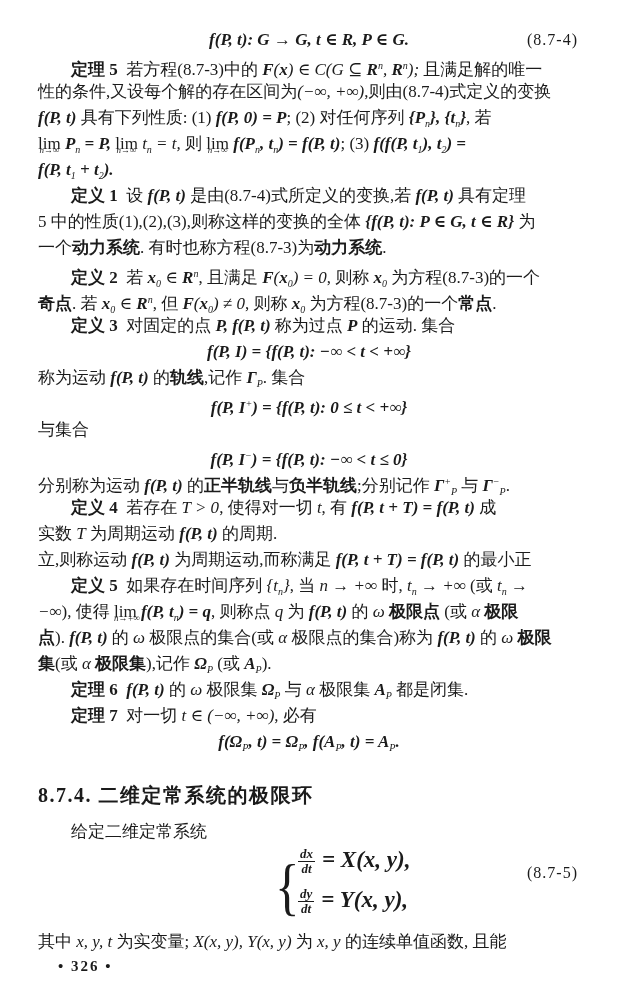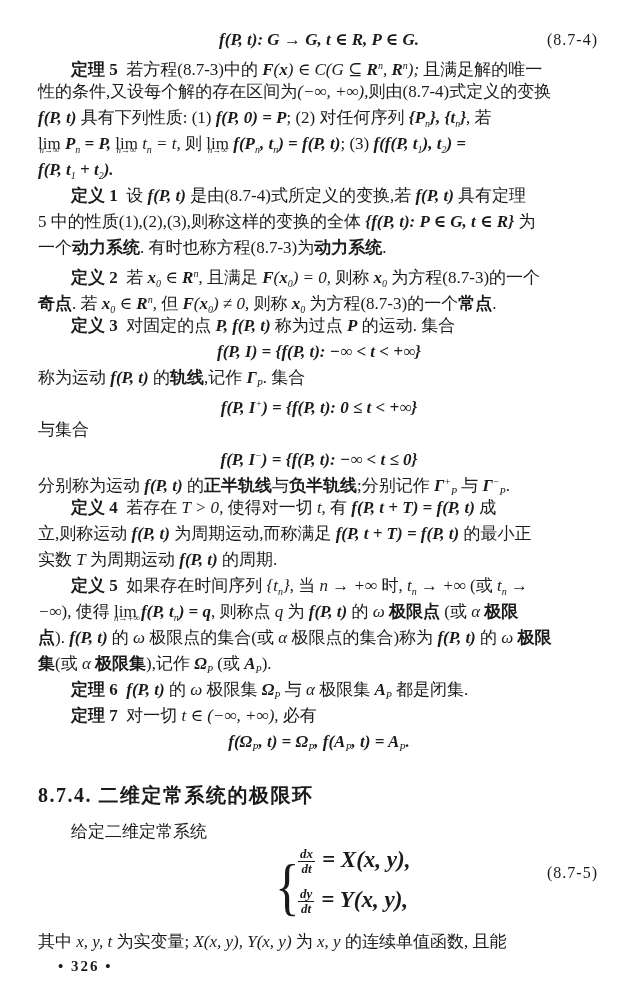--- a/index.html
+++ b/index.html
@@ -1,17 +1,17 @@
 <!DOCTYPE html>
 <html><head>
 <meta charset="utf-8">
 <style>
   html,body{margin:0;padding:0;width:640px;height:988px;background:#ffffff;overflow:hidden;}
   body{font-family:"Liberation Serif","DejaVu Serif",serif;color:#1b1b1b;}
-  .page{position:relative;box-sizing:border-box;width:640px;height:988px;padding:27px 40px 0 38px;background:#ffffff;}
+  .page{position:relative;box-sizing:border-box;width:640px;height:988px;padding:27px 60px 0 38px;background:#ffffff;}
   .content{position:relative;}
   .ln{position:relative;height:26px;line-height:26px;font-size:17px;white-space:nowrap;}
   .ln.p{text-indent:33px;}
   .ln.eq,.ln.eqr{text-align:center;}
   .ln.h{height:32px;line-height:32px;font-size:20px;font-weight:bold;letter-spacing:1.5px;margin-top:24px;margin-bottom:8px;}
   .eqno{position:absolute;right:2px;top:0;font-size:16px;letter-spacing:1px;}
   .s-b{font-weight:bold;}
   .s-m{font-style:italic;font-family:"Liberation Serif","DejaVu Serif",serif;}
   .s-bm{font-style:italic;font-weight:bold;font-family:"Liberation Serif","DejaVu Serif",serif;}
   .p-sub{font-size:10px;vertical-align:-4px;font-weight:normal;}
@@ -47,22 +47,22 @@
       <div class="ln p"><span class="s-b">定义 2</span><span> 若 </span><span class="s-bm">x</span><span class="s-m p-sub">0</span><span class="s-m"> ∈ </span><span class="s-bm">R</span><span class="s-m p-sup">n</span><span>, 且满足 </span><span class="s-bm">F</span><span class="s-m">(</span><span class="s-bm">x</span><span class="s-m p-sub">0</span><span class="s-m">) = 0</span><span>, 则称 </span><span class="s-bm">x</span><span class="s-m p-sub">0</span><span> 为方程(8.7-3)的一个</span></div>
       <div class="ln l"><span class="s-b">奇点</span><span>. 若 </span><span class="s-bm">x</span><span class="s-m p-sub">0</span><span class="s-m"> ∈ </span><span class="s-bm">R</span><span class="s-m p-sup">n</span><span>, 但 </span><span class="s-bm">F</span><span class="s-m">(</span><span class="s-bm">x</span><span class="s-m p-sub">0</span><span class="s-m">) ≠ 0</span><span>, 则称 </span><span class="s-bm">x</span><span class="s-m p-sub">0</span><span> 为方程(8.7-3)的一个</span><span class="s-b">常点</span><span>.</span></div>
       <div class="ln p"><span class="s-b">定义 3</span><span> 对固定的点 </span><span class="s-bm">P, f(P, t)</span><span> 称为过点 </span><span class="s-bm">P</span><span> 的运动. 集合</span></div>
       <div class="ln eq"><span class="s-bm">f(P, I) = {f(P, t): −∞ &lt; t &lt; +∞}</span></div>
       <div class="ln l"><span>称为运动 </span><span class="s-bm">f(P, t)</span><span> 的</span><span class="s-b">轨线</span><span>,记作 </span><span class="s-bm">Γ</span><span class="s-m p-sub">P</span><span>. 集合</span></div>
       <div class="ln eq"><span class="s-bm">f(P, I</span><span class="s-m p-sup">+</span><span class="s-bm">) = {f(P, t): 0 ≤ t &lt; +∞}</span></div>
       <div class="ln l"><span>与集合</span></div>
       <div class="ln eq"><span class="s-bm">f(P, I</span><span class="s-m p-sup">−</span><span class="s-bm">) = {f(P, t): −∞ &lt; t ≤ 0}</span></div>
       <div class="ln l"><span>分别称为运动 </span><span class="s-bm">f(P, t)</span><span> 的</span><span class="s-b">正半轨线</span><span>与</span><span class="s-b">负半轨线</span><span>;分别记作 </span><span class="s-bm">Γ</span><span class="s-m p-sup">+</span><span class="s-m p-sub">P</span><span> 与 </span><span class="s-bm">Γ</span><span class="s-m p-sup">−</span><span class="s-m p-sub">P</span><span>.</span></div>
       <div class="ln p"><span class="s-b">定义 4</span><span> 若存在 </span><span class="s-m">T &gt; 0</span><span>, 使得对一切 </span><span class="s-m">t</span><span>, 有 </span><span class="s-bm">f(P, t + T) = f(P, t)</span><span> 成</span></div>
+      <div class="ln l"><span>实数 </span><span class="s-m">T</span><span> 为周期运动 </span><span class="s-bm">f(P, t)</span><span> 的周期.</span></div>
       <div class="ln l"><span>立,则称运动 </span><span class="s-bm">f(P, t)</span><span> 为周期运动,而称满足 </span><span class="s-bm">f(P, t + T) = f(P, t)</span><span> 的最小正</span></div>
-      <div class="ln l"><span>实数 </span><span class="s-m">T</span><span> 为周期运动 </span><span class="s-bm">f(P, t)</span><span> 的周期.</span></div>
       <div class="ln p"><span class="s-b">定义 5</span><span> 如果存在时间序列 </span><span class="s-m">{t</span><span class="s-m p-sub">n</span><span class="s-m">}</span><span>, 当 </span><span class="s-m">n → +∞</span><span> 时, </span><span class="s-m">t</span><span class="s-m p-sub">n</span><span class="s-m"> → +∞</span><span> (或 </span><span class="s-m">t</span><span class="s-m p-sub">n</span><span class="s-m"> →</span></div>
       <div class="ln l"><span class="s-m">−∞</span><span>), 使得 </span><span class="s-m lim">lim<span class="under">n→+∞</span></span><span class="s-bm"> f(P, t</span><span class="s-m p-sub">n</span><span class="s-bm">) = q</span><span>, 则称点 </span><span class="s-m">q</span><span> 为 </span><span class="s-bm">f(P, t)</span><span> 的 </span><span class="s-m">ω</span><span> </span><span class="s-b">极限点</span><span> (或 </span><span class="s-m">α</span><span> </span><span class="s-b">极限</span></div>
       <div class="ln l"><span class="s-b">点</span><span>). </span><span class="s-bm">f(P, t)</span><span> 的 </span><span class="s-m">ω</span><span> 极限点的集合(或 </span><span class="s-m">α</span><span> 极限点的集合)称为 </span><span class="s-bm">f(P, t)</span><span> 的 </span><span class="s-m">ω</span><span> </span><span class="s-b">极限</span></div>
       <div class="ln l"><span class="s-b">集</span><span>(或 </span><span class="s-m">α</span><span> </span><span class="s-b">极限集</span><span>),记作 </span><span class="s-bm">Ω</span><span class="s-m p-sub">P</span><span> (或 </span><span class="s-bm">A</span><span class="s-m p-sub">P</span><span>).</span></div>
       <div class="ln p"><span class="s-b">定理 6</span><span> </span><span class="s-bm">f(P, t)</span><span> 的 </span><span class="s-m">ω</span><span> 极限集 </span><span class="s-bm">Ω</span><span class="s-m p-sub">P</span><span> 与 </span><span class="s-m">α</span><span> 极限集 </span><span class="s-bm">A</span><span class="s-m p-sub">P</span><span> 都是闭集.</span></div>
       <div class="ln p"><span class="s-b">定理 7</span><span> 对一切 </span><span class="s-m">t ∈ (−∞, +∞)</span><span>, 必有</span></div>
       <div class="ln eq"><span class="s-bm">f(Ω</span><span class="s-m p-sub">P</span><span class="s-bm">, t) = Ω</span><span class="s-m p-sub">P</span><span class="s-bm">,  f(A</span><span class="s-m p-sub">P</span><span class="s-bm">, t) = A</span><span class="s-m p-sub">P</span><span class="s-bm">.</span></div>
       <div class="ln h"><span>8.7.4. 二维定常系统的极限环</span></div>
       <div class="ln p"><span>给定二维定常系统</span></div>
       <div class="ln sys">

